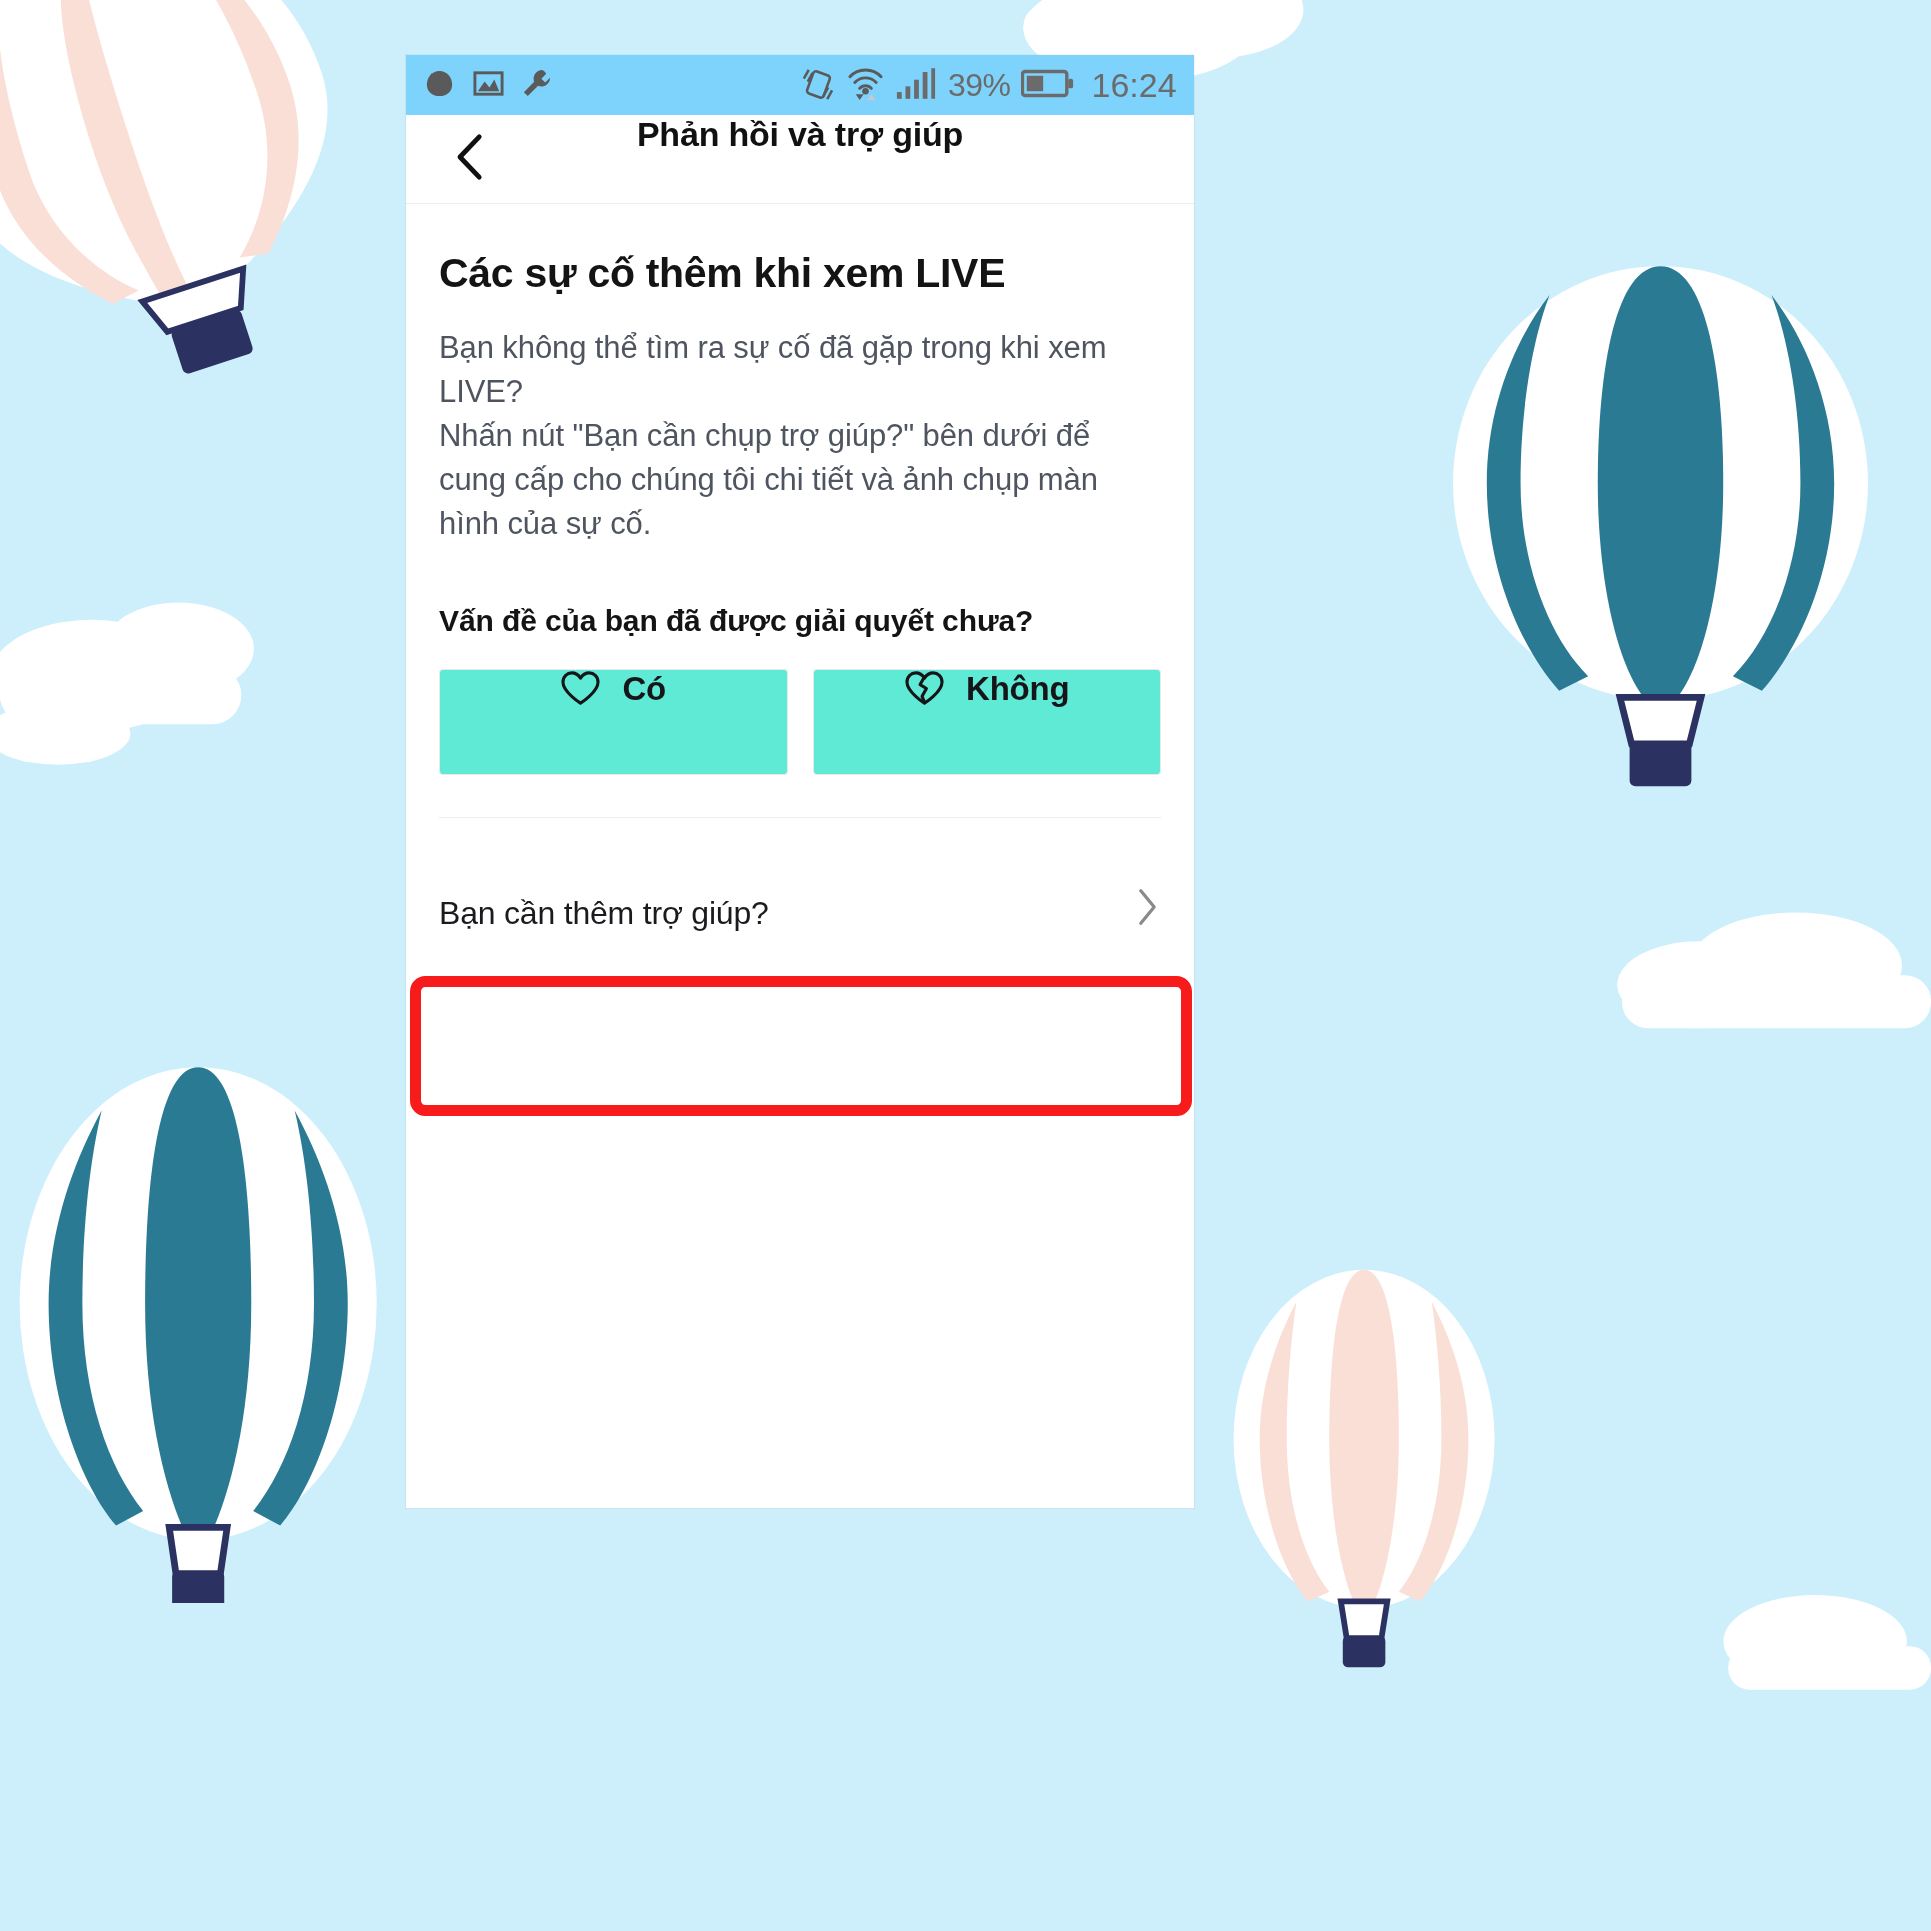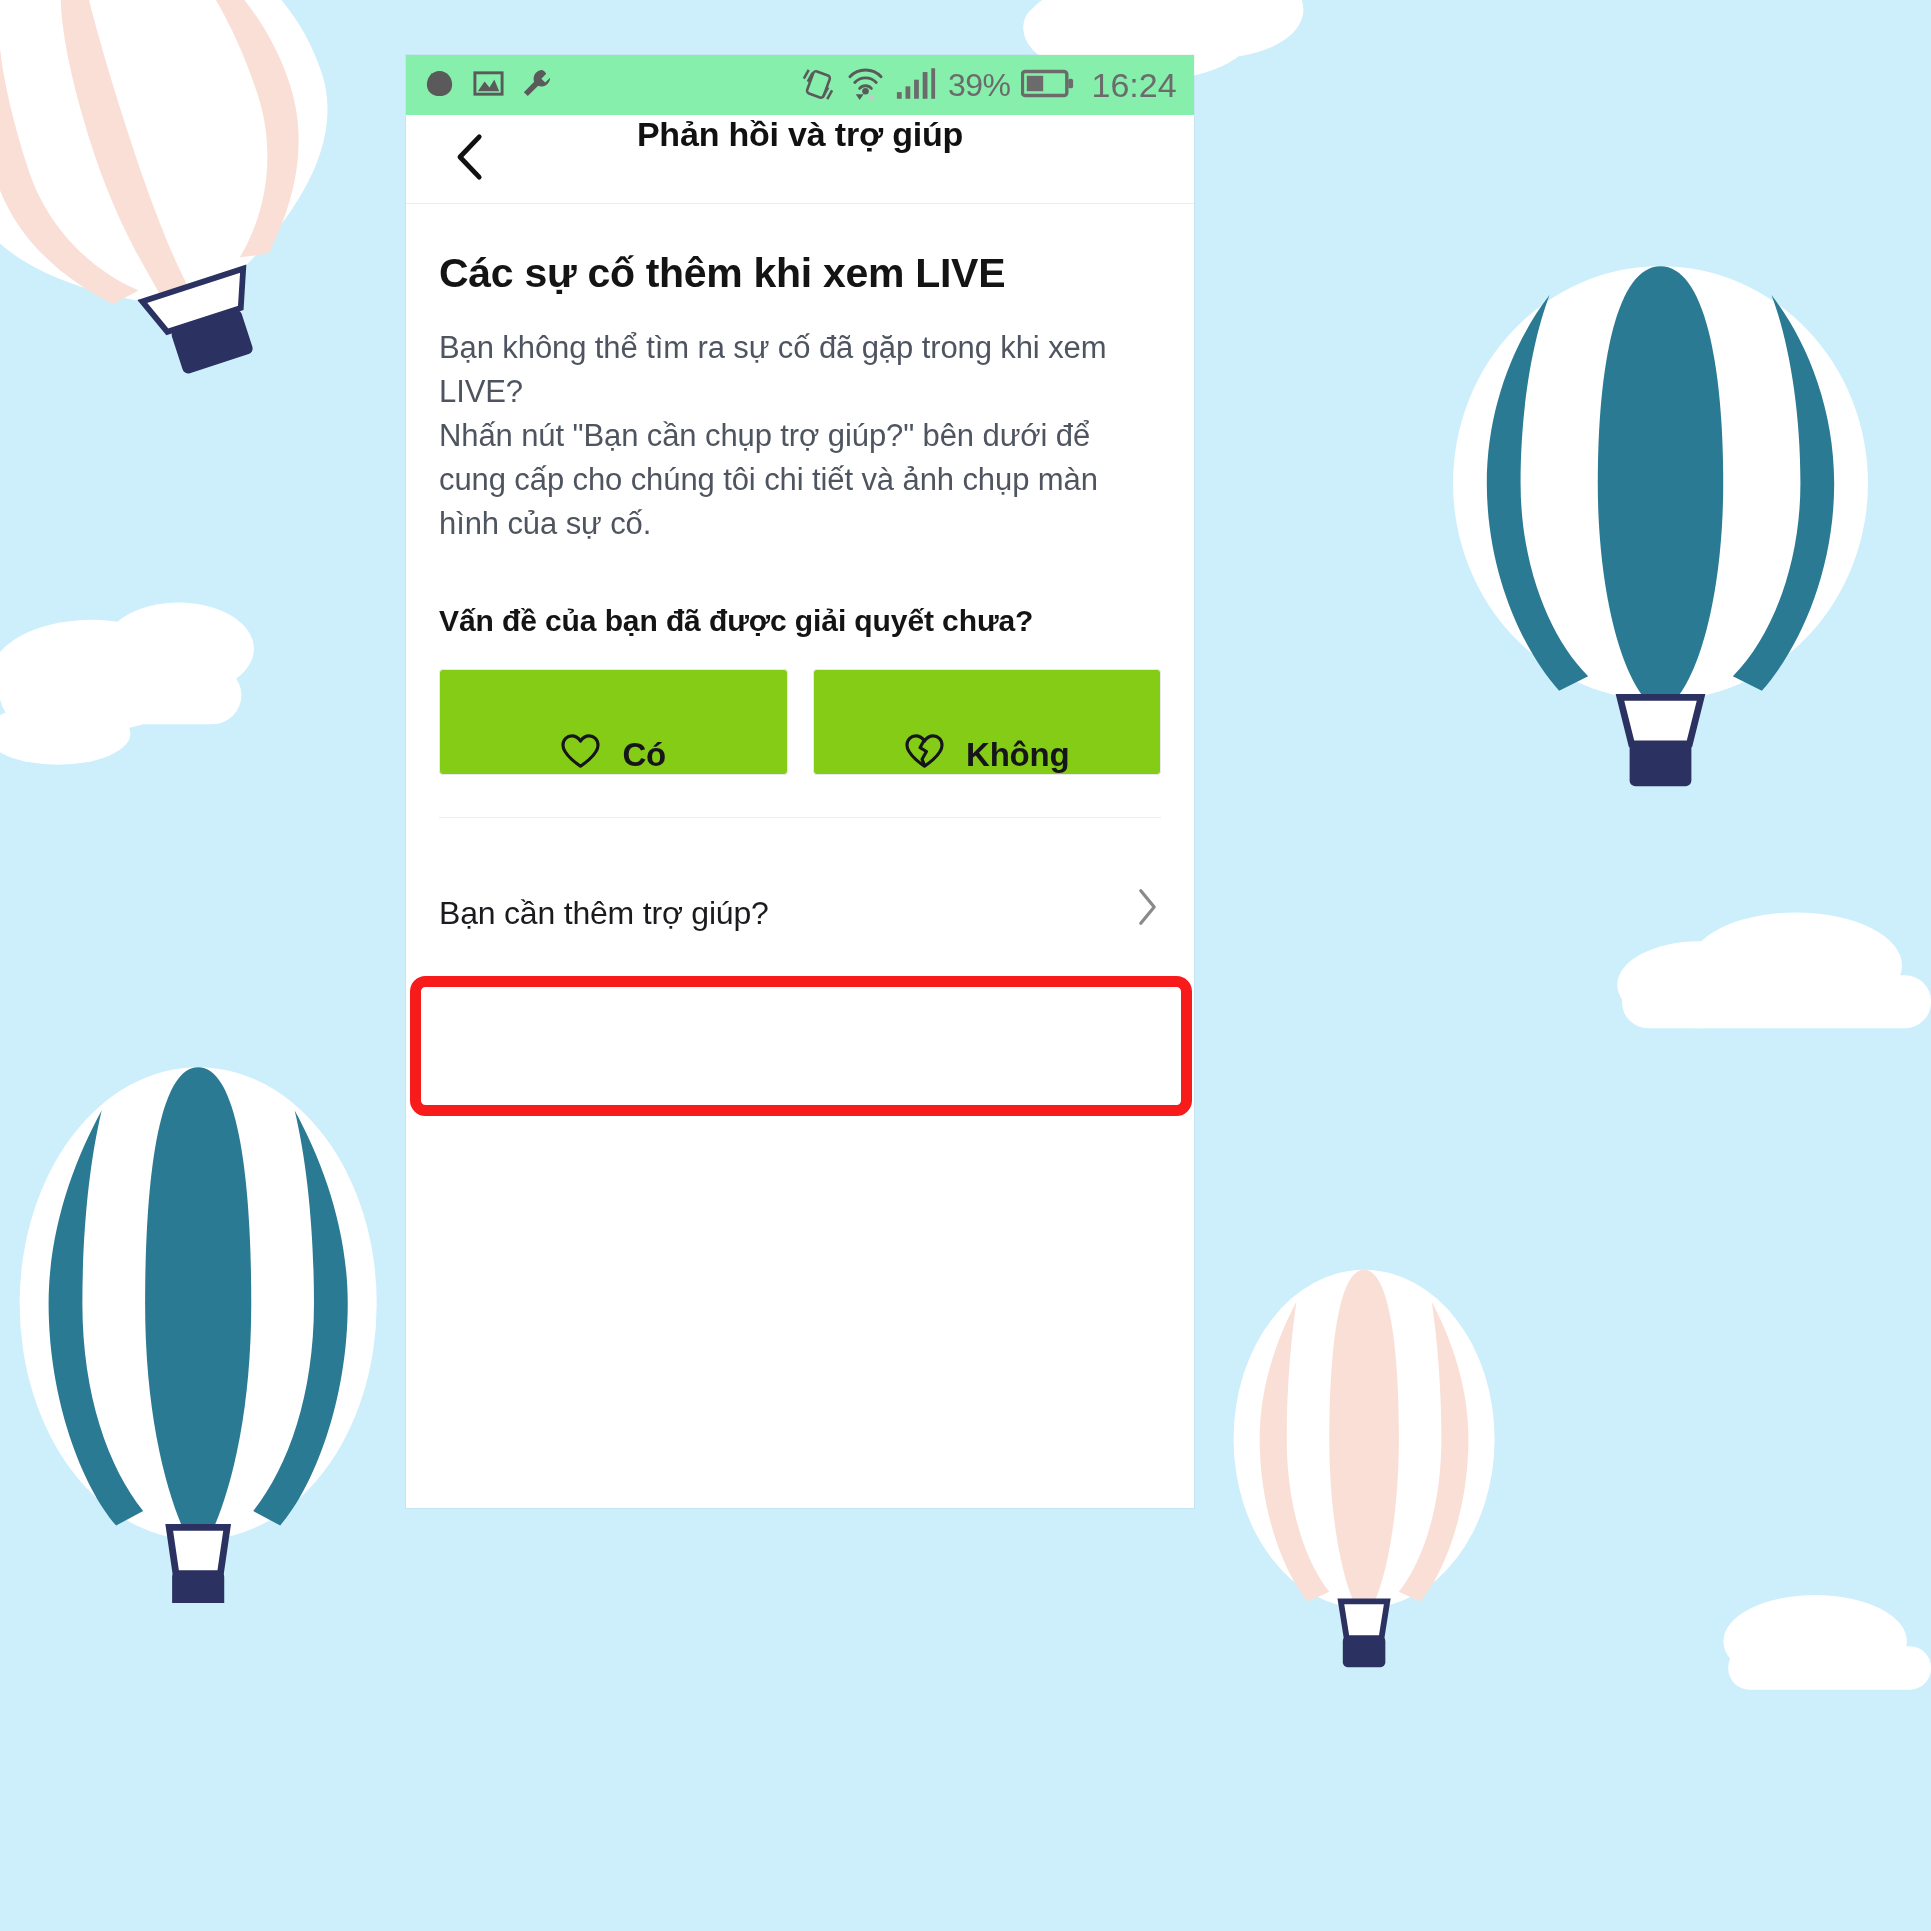--- a/index.html
+++ b/index.html
@@ -23,21 +23,21 @@
     left:406px;top:55px;
     width:788px;height:1453px;
     background:#ffffff;
     box-shadow:0 0 0 1px rgba(0,0,0,.04);
     overflow:hidden;
   }
 
   
   #statusbar{
     height:60px;width:100%;
-    background:#86efac;
+    background:#7dd3fc;
     display:flex;align-items:center;
     padding:0 17.4px;
     box-sizing:border-box;
     color:#555;
   }
   #status-left{display:flex;align-items:center;gap:15.4px;}
   #status-right{margin-left:auto;display:flex;align-items:center;gap:10.6px;}
   .sb-icon{display:block;}
   #battery-pct{
     font-size:32px;color:#6b6b6b;letter-spacing:-0.5px;
@@ -85,22 +85,22 @@
   }
 
   
   #feedback-row{
     display:flex;gap:25px;margin-top:31px;
   }
   .fb-btn{
     flex:1;height:104px;
     border:1px solid #e9e9e9;
     border-radius:3.9px;
-    background:#84cc16;
-    display:flex;align-items:flex-end;justify-content:center;gap:21px;
+    background:#5eead4;
+    display:flex;align-items:flex-start;justify-content:center;gap:21px;
     cursor:pointer;
   }
   .fb-label{font-size:33px;font-weight:bold;color:#16161a;letter-spacing:-0.2px;}
 
   
   #more-help-zone{
     margin-top:42px;
     border-top:1px solid #ededed;
   }
   #more-help-row{

